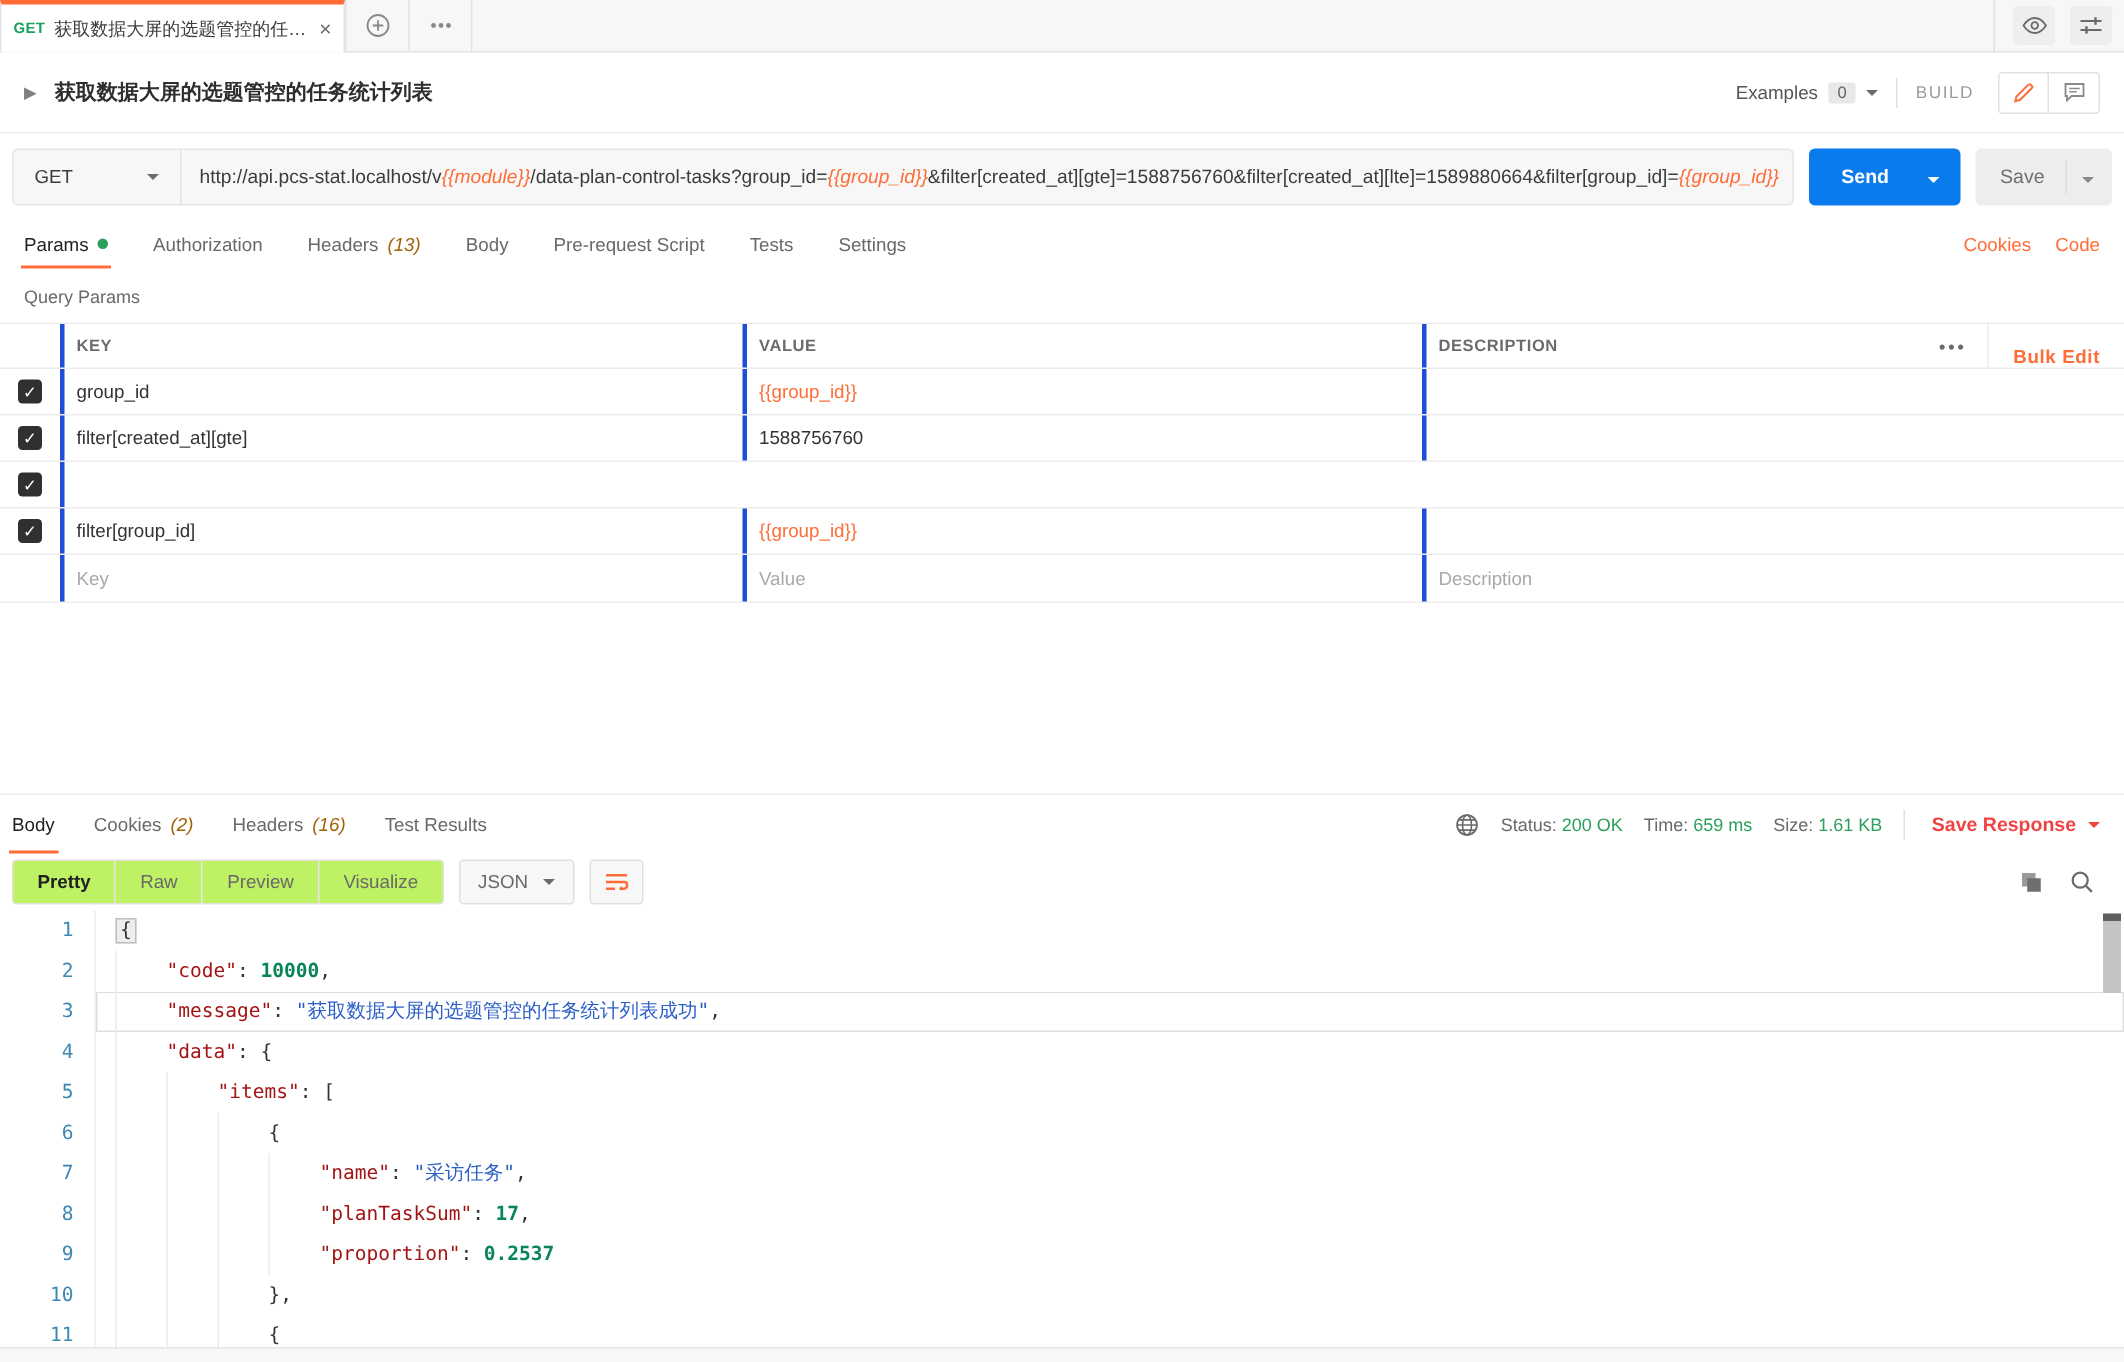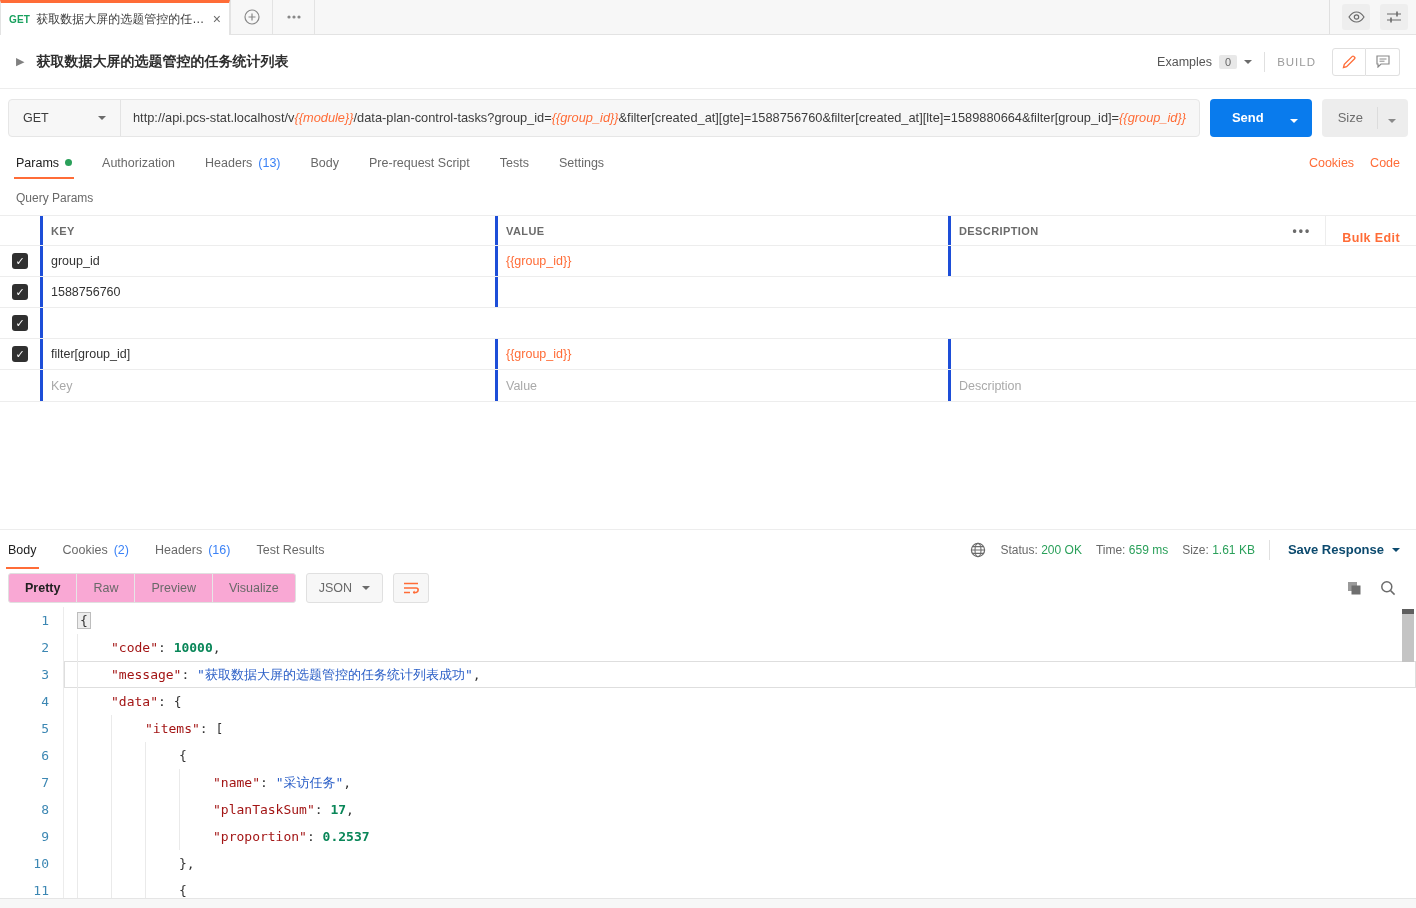--- a/index.html
+++ b/index.html
@@ -49,21 +49,21 @@
   .save-sep { width:1px; height:22px; background:#dcdcdc; }
   .save-caret { padding:0 12px 0 10px; color:#8a8a8a; }
   .caret { display:inline-block; width:0; height:0; border-left:4px solid transparent; border-right:4px solid transparent; border-top:4px solid currentColor; }
 
   
   .req-tabs-row { height:33px; display:flex; align-items:center; padding:0 16px; flex:0 0 auto; }
   .req-tabs { display:flex; gap:30px; height:100%; }
   .rtab { display:flex; align-items:center; gap:6px; font-size:12.5px; color:#696969; cursor:pointer; height:100%; position:relative; }
   .rtab.active { color:#212121; }
   .rtab.active::after { content:""; position:absolute; left:-2px; right:-2px; bottom:0; height:2px; background:#ff6c37; }
-  .rtab .count { color:#3b82f6; }
+  .rtab .count { color:#a16207;font-style:italic; }
   .rtab .dot { width:7px; height:7px; border-radius:50%; background:#2aa05a; }
   .req-links { margin-left:auto; display:flex; gap:16px; }
   .orange-link { color:#ff6c37; font-size:12.5px; cursor:pointer; }
 
   
   .qp-label { padding:12px 16px 10px; font-size:12px; color:#696969; flex:0 0 auto; }
   .ptable { border-top:1px solid #ededed; border-bottom:1px solid #ededed; flex:0 0 auto; font-size:12.5px; }
   .prow { display:grid; grid-template-columns:40px 455px 453px 1fr; align-items:stretch; border-bottom:1px solid #ededed; height:31px; }
   .prow:last-child { border-bottom:none; }
   .prow.head { height:30px; }
@@ -79,25 +79,25 @@
   .bulk-wrap { border-left:1px solid #ededed; height:100%; display:flex; align-items:flex-end; padding:0 16px; }
 
   .gap-flex { flex:0 0 127px; }
 
   
   .resp-header { height:40px; border-top:1px solid #ededed; display:flex; align-items:center; padding:0 8px; flex:0 0 auto; }
   .resp-tabs { display:flex; gap:26px; height:100%; }
   .resp-right { margin-left:auto; display:flex; align-items:center; gap:14px; padding-right:8px; }
   .meta-item { font-size:12px; color:#696969; }
   .meta-item b { font-weight:normal; color:#2aa05a; }
-  .save-resp { display:flex; align-items:center; gap:8px; color:#0c4a6e; font-size:13px; font-weight:bold; cursor:pointer; margin-left:4px; }
+  .save-resp { display:flex; align-items:center; gap:8px; color:#ef4444; font-size:13px; font-weight:bold; cursor:pointer; margin-left:4px; }
 
   
   .resp-toolbar { height:38px; display:flex; align-items:center; padding:0 8px; gap:10px; flex:0 0 auto; }
-  .view-group { display:flex; height:30px; border:1px solid #e0e0e0; border-radius:3px; background:#f9a8d4; overflow:hidden; }
+  .view-group { display:flex; height:30px; border:1px solid #e0e0e0; border-radius:3px; background:#bef264; overflow:hidden; }
   .vtab { padding:0 16px; display:flex; align-items:center; font-size:12.5px; color:#696969; border-left:1px solid #e6e6e6; cursor:pointer; }
   .vtab:first-child { border-left:none; }
   .vtab.active { color:#212121; font-weight:bold; }
   .fmt-select { height:30px; border:1px solid #e0e0e0; border-radius:3px; background:#f7f7f7; display:flex; align-items:center; gap:10px; padding:0 12px; font-size:12.5px; color:#696969; cursor:pointer; }
   .wrap-btn { height:30px; width:36px; border:1px solid #e0e0e0; border-radius:3px; background:#f7f7f7; display:flex; align-items:center; justify-content:center; color:#ff6c37; cursor:pointer; }
   .tool-right { margin-left:auto; display:flex; align-items:center; gap:18px; padding-right:12px; color:#6b6b6b; }
 
   
   .code-area { flex:1 1 auto; position:relative; overflow:hidden; font-family:"DejaVu Sans Mono", monospace; font-size:13px; }
   .cline { display:flex; height:27px; line-height:27px; }
@@ -204,21 +204,21 @@
       <span>GET</span>
       <span class="caret" style="color:#6b6b6b"></span>
     </div>
     <div class="url-input" id="url-text"><span>http://</span><span class="u-red">api.pcs-stat.localhost/v</span><span class="url-var">{{module}}</span><span>/data-plan-control-tasks?group_id=</span><span class="url-var">{{group_id}}</span><span>&amp;filter[created_at][gte]=1588756760&amp;filter[created_at][lte]=1589880664&amp;filter[group_id]=</span><span class="url-var">{{group_id}}</span></div>
   </div>
   <div class="send-btn">
     <span class="send-label">Send</span>
     <span class="send-caret"><span class="caret" style="color:#fff"></span></span>
   </div>
   <div class="save-btn">
-    <span class="save-label">Size</span>
+    <span class="save-label">Save</span>
     <span class="save-sep"></span>
     <span class="save-caret"><span class="caret"></span></span>
   </div>
 </div>
 
 <div class="req-tabs-row">
   <div class="req-tabs" id="req-tabs">
       <div class="rtab active">
         <span>Params</span>
         <span class="dot"></span>
@@ -272,20 +272,21 @@
           <div class="cb">✓</div>
         </div>
         <div class="pcell">group_id</div>
         <div class="pcell val-var">{{group_id}}</div>
         <div class="pcell"></div>
       </div>
       <div class="prow">
         <div class="pcell">
           <div class="cb">✓</div>
         </div>
+        <div class="pcell">filter[created_at][gte]</div>
         <div class="pcell">1588756760</div>
         <div class="pcell"></div>
       </div>
       <div class="prow">
         <div class="pcell">
           <div class="cb">✓</div>
         </div>
         <div class="pcell"></div>
       </div>
       <div class="prow">

